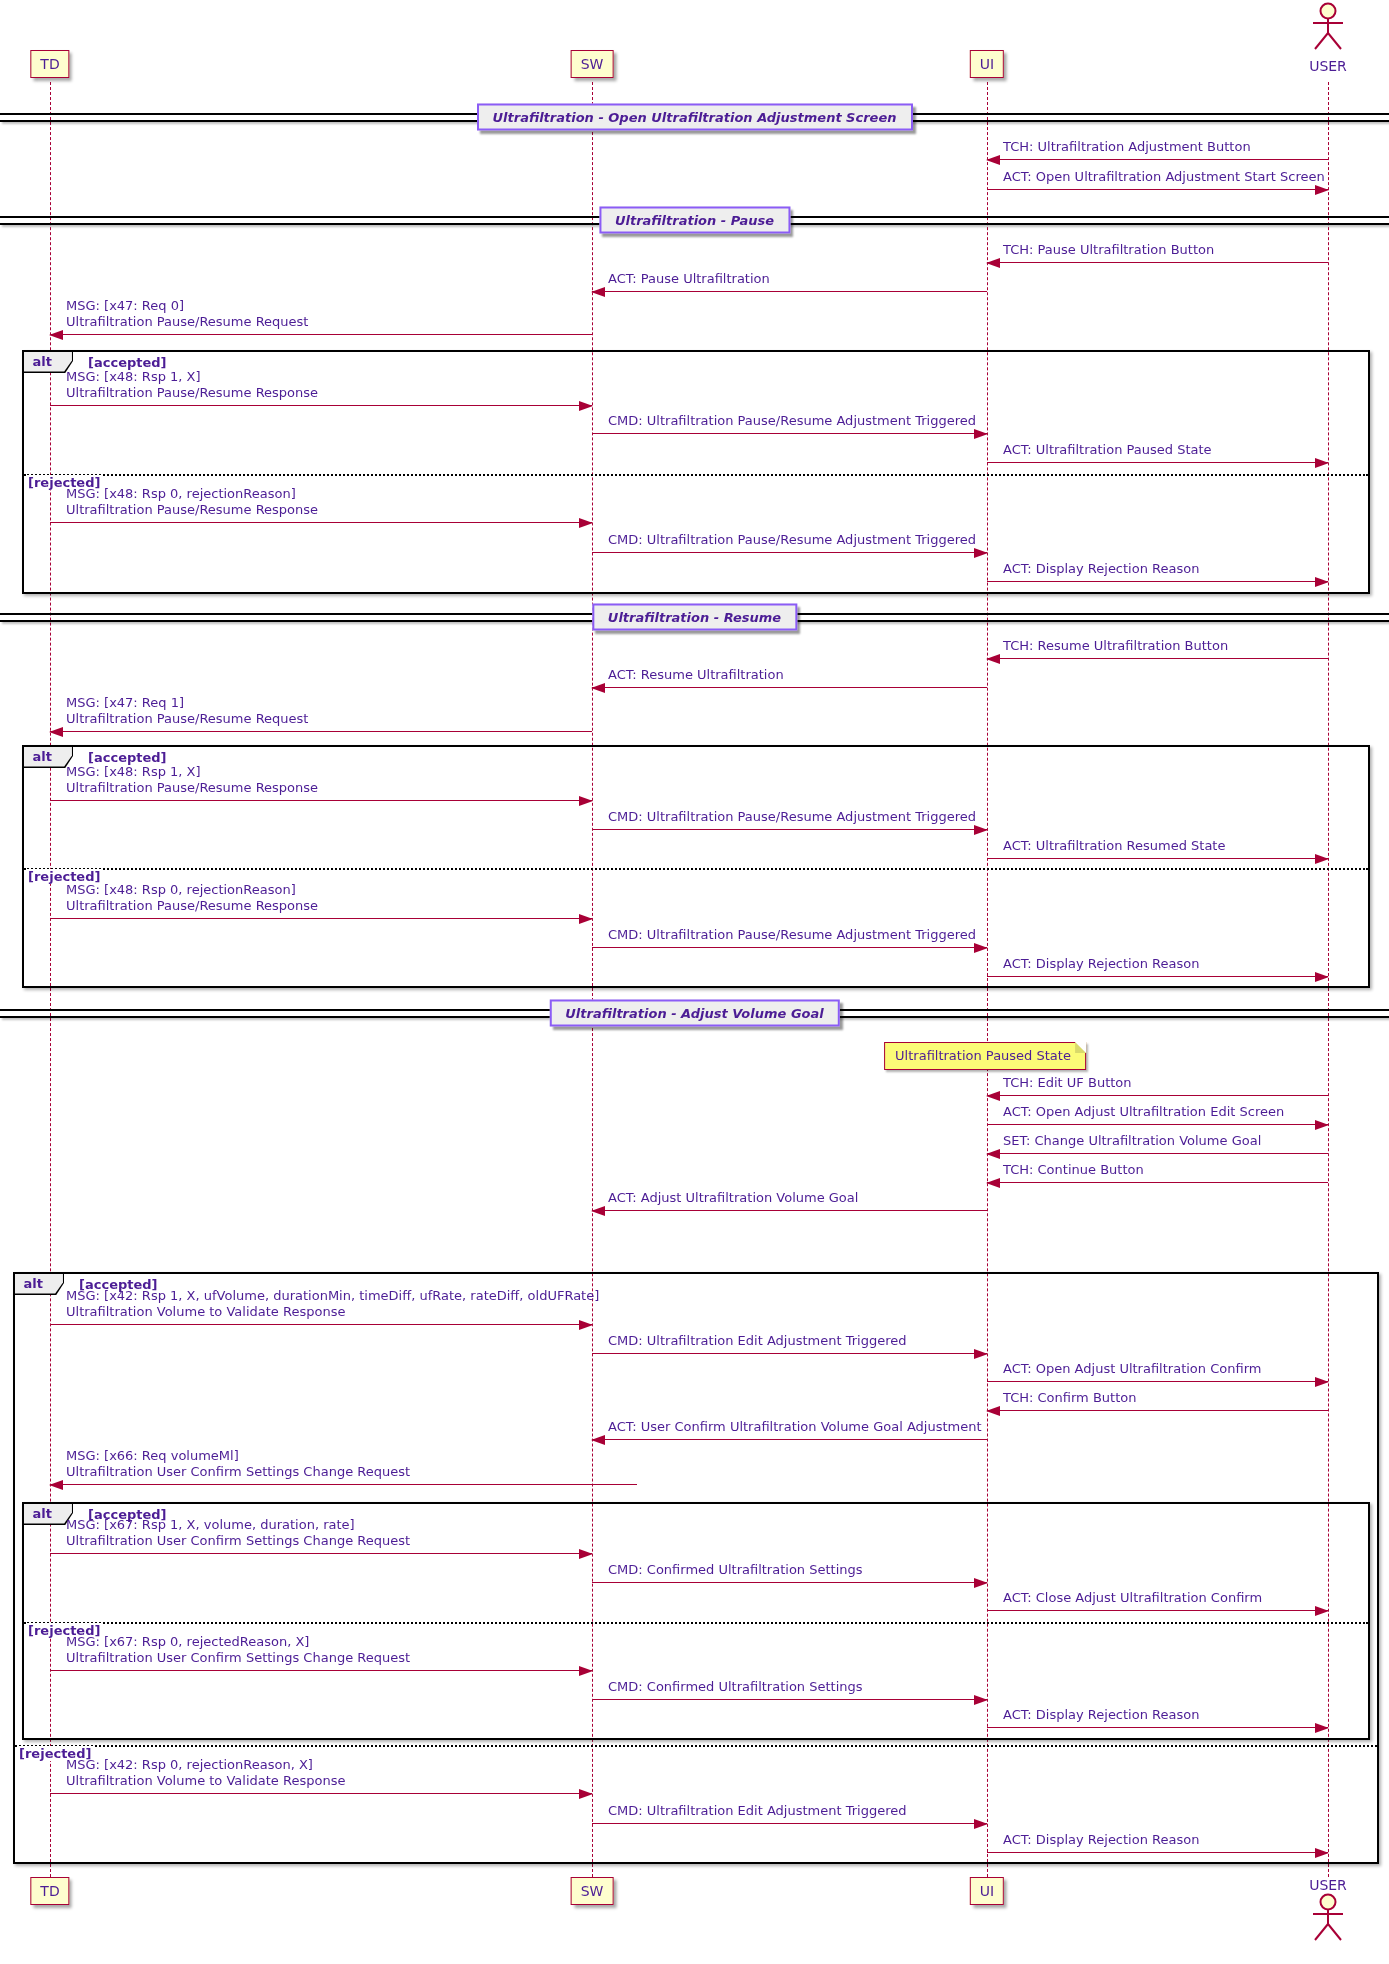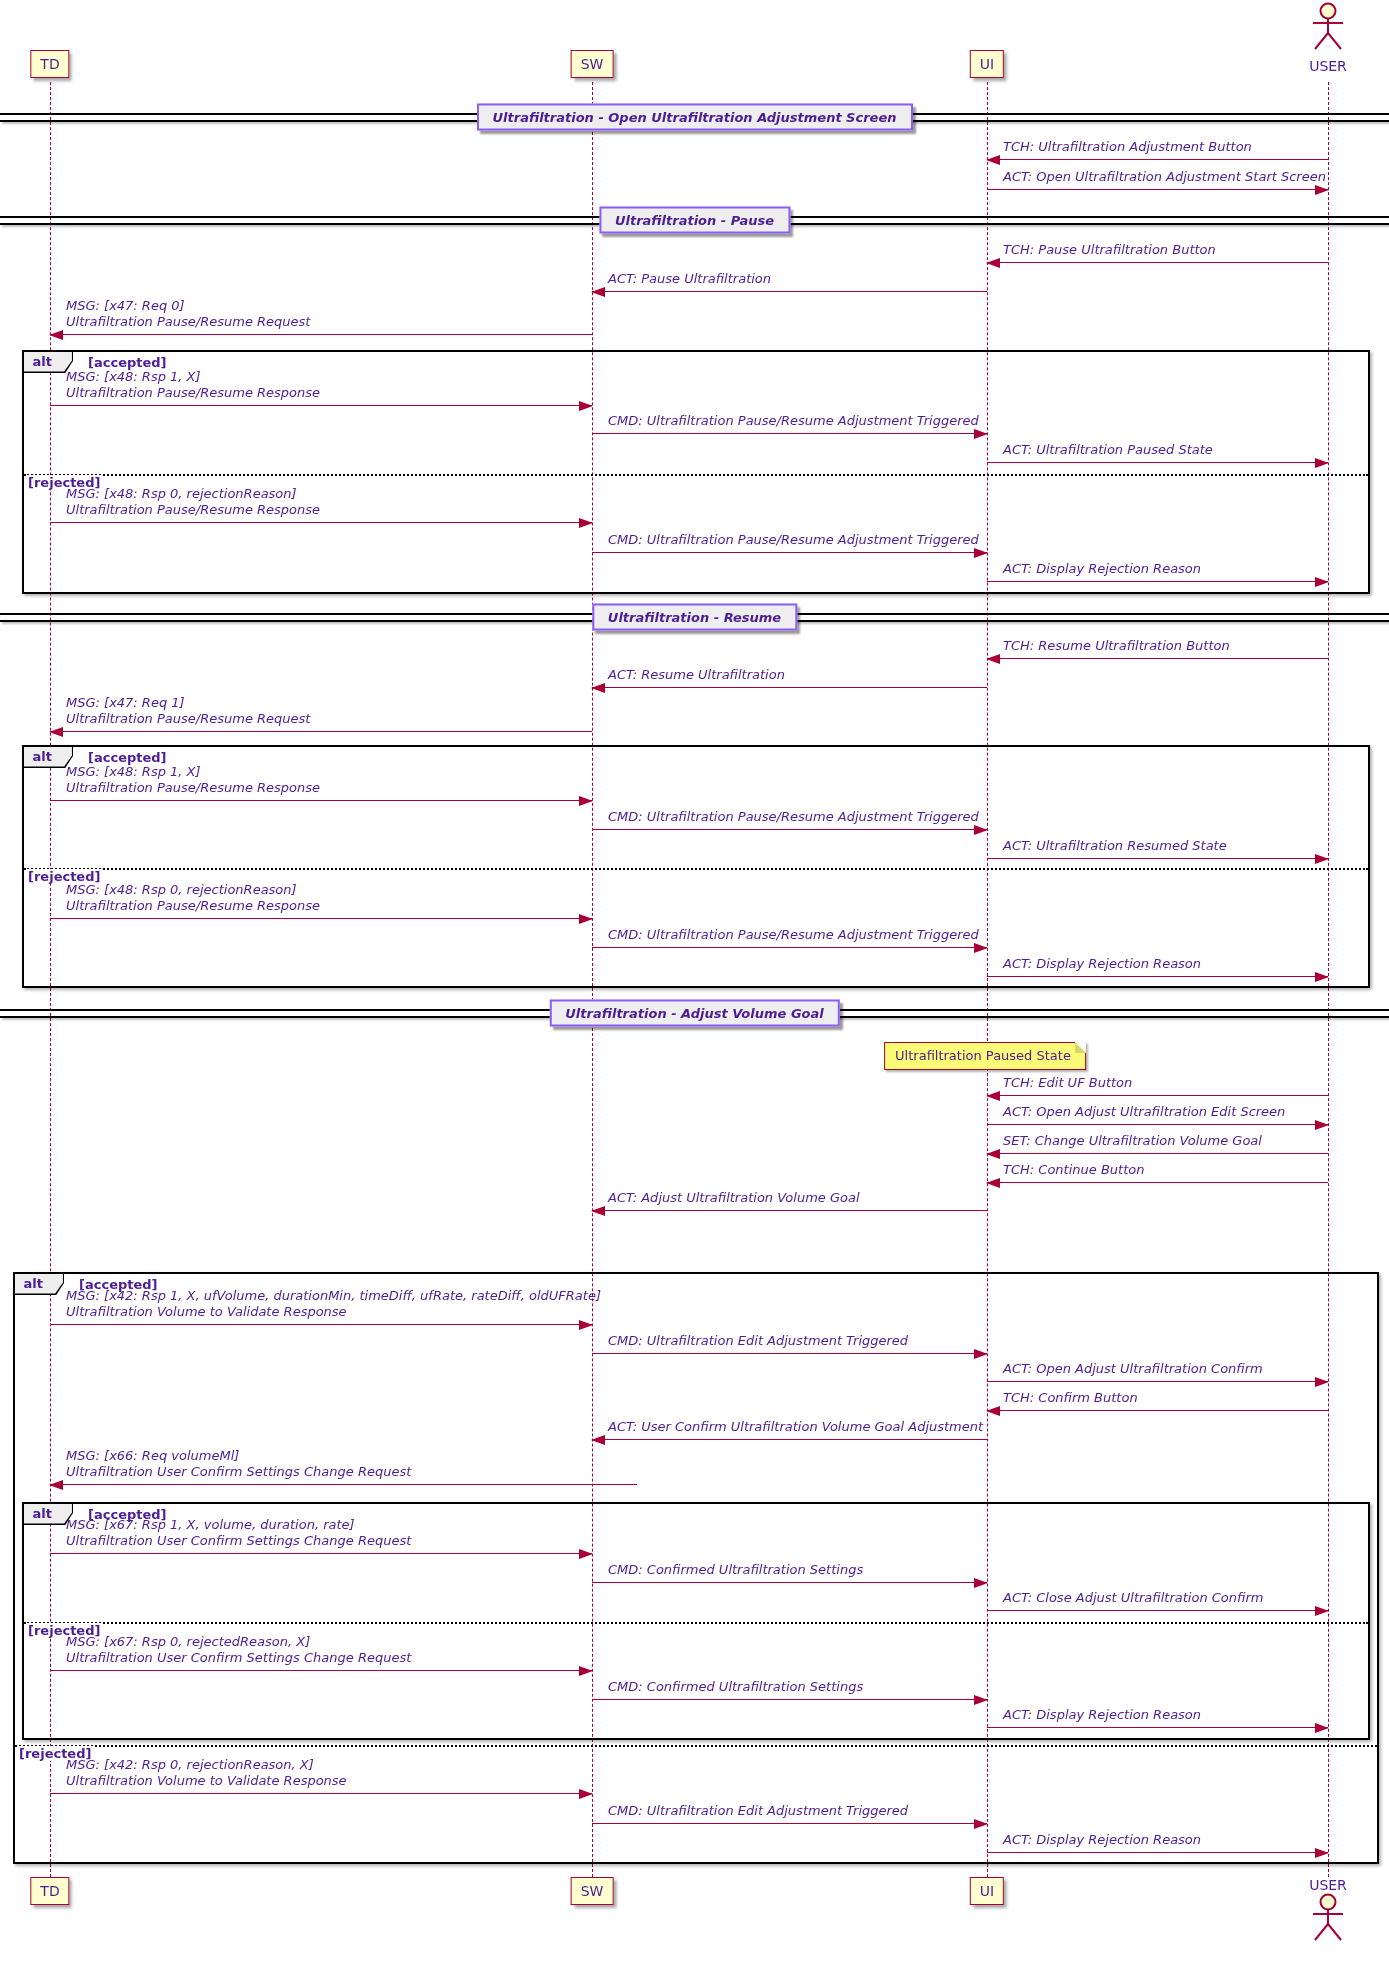--- a/index.html
+++ b/index.html
@@ -36,21 +36,21 @@
   }
   .frame-tab-inner{
     background:var(--divfill);font-weight:bold;
     clip-path:polygon(0 0,100% 0,100% 45%,84% 100%,0 100%);
     padding:2px 20px 3px 9px;
   }
   .frame-cond{position:absolute;font-weight:bold;white-space:nowrap;}
   .frame-sep{position:absolute;left:0;right:0;height:0;border-top:2px dotted #000;}
   .sep-label{position:absolute;font-weight:bold;background:#fff;padding:0 2px;white-space:nowrap;}
   .msg{position:absolute;}
-  .msg-label{position:absolute;left:16px;bottom:5px;white-space:nowrap;line-height:16px;font-style:italic;}
+  .msg-label{position:absolute;left:16px;bottom:5px;white-space:nowrap;line-height:16px;}
   .msg-line{position:absolute;left:0;right:0;bottom:0;height:0;border-top:1.4px solid var(--line);}
   .arrow-head{position:absolute;bottom:-5px;width:0;height:0;
     border-top:5px solid transparent;border-bottom:5px solid transparent;}
   .arrow-head.right{right:-1px;border-left:14px solid var(--line);}
   .arrow-head.left{left:-1px;border-right:14px solid var(--line);}
   .note{
     position:absolute;background:var(--notefill);border:1px solid var(--line);
     padding:5px 14px 6px 10px;white-space:nowrap;box-shadow:2px 2px 2px rgba(0,0,0,.3);
   }
   .note-fold{position:absolute;top:-1px;right:-1px;width:0;height:0;

